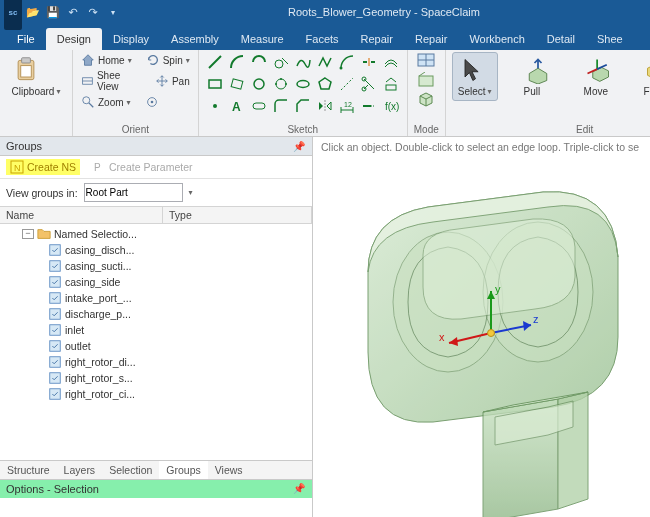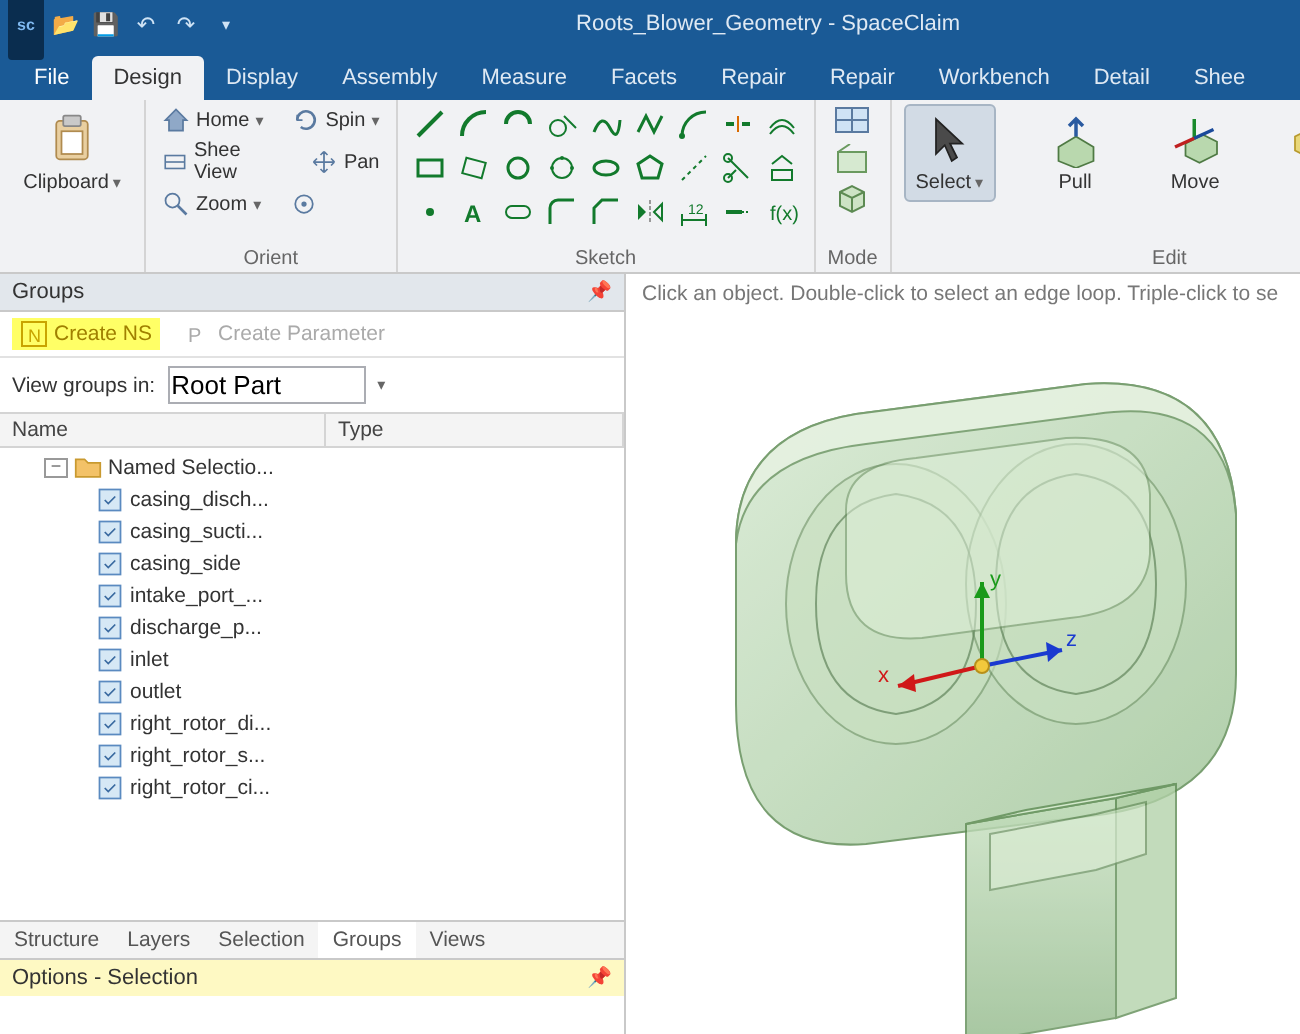--- a/index.html
+++ b/index.html
@@ -7,54 +7,54 @@
 .titlebar .qat{display:flex;gap:2px;align-items:center}
 .titlebar .qat .ic{width:18px;height:36px;display:flex;align-items:center;justify-content:center;border-radius:2px}
 .titlebar .title{flex:1;text-align:center;font-size:11px;color:#dfe9f3}
 .menubar{background:#1a5a96;height:26px;display:flex;align-items:flex-end;padding-left:6px}
 .menubar .tab{padding:5px 11px;color:#dfe9f3;cursor:pointer;font-size:11px}
 .menubar .tab.file{color:#fff}
 .menubar .tab.active{background:#f1f2f4;color:#333;border-radius:3px 3px 0 0}
 .ribbon{background:#f1f2f4;height:86px;display:flex;border-bottom:1px solid #c9c9c9}
 .group{border-right:1px solid #d4d4d4;padding:2px 6px 0;display:flex;flex-direction:column;align-items:center;justify-content:space-between}
 .group .glabel{font-size:10px;color:#666;text-align:center;padding-bottom:1px}
-.bigbtn{display:flex;flex-direction:column;align-items:center;gap:2px;padding:4px 6px;cursor:pointer;border-radius:3px}
+.bigbtn{display:flex;flex-direction:column;gap:2px;padding:4px 6px;cursor:pointer;border-radius:3px}
 .bigbtn.sel{background:#d2dbe5;border:1px solid #a7b5c4;padding:3px 5px}
 .bigbtn .bic{width:28px;height:28px}
 .bigbtn .blbl{font-size:10px;color:#333;display:flex;align-items:center;gap:2px}
 .orient-rows{display:flex;flex-direction:column;gap:1px}
 .orow{display:flex;gap:10px}
 .obtn{display:flex;align-items:center;gap:3px;cursor:pointer;padding:1px 2px;font-size:10px}
 .obtn .oic{width:14px;height:14px}
 .sketch-grid{display:grid;grid-template-columns:repeat(9,20px);grid-template-rows:repeat(3,20px);gap:2px}
 .sic{width:20px;height:20px;display:flex;align-items:center;justify-content:center;cursor:pointer;border-radius:2px}
 .mode-col{display:flex;flex-direction:column;gap:1px;align-items:center}
 .mic{width:20px;height:18px;display:flex;align-items:center;justify-content:center;cursor:pointer}
 .edit-row{display:flex;gap:20px;align-items:flex-start}
 .body{display:flex;height:381px}
 .leftpane{width:312px;display:flex;flex-direction:column;border-right:1px solid #c9c9c9}
 .panel-hdr{background:#e2e7ec;padding:3px 6px;font-size:11px;display:flex;align-items:center;justify-content:space-between;border-bottom:1px solid #c9c9c9}
 .pin{color:#777;font-size:10px}
 .toolbar2{padding:3px 6px;display:flex;gap:8px;align-items:center;border-bottom:1px solid #e2e2e2}
 .hl{background:#ffff66}
 .btn2{display:flex;align-items:center;gap:3px;cursor:pointer;font-size:10.5px;color:#666;padding:1px 4px}
 .viewrow{padding:4px 6px;display:flex;align-items:center;gap:6px;font-size:10.5px}
-.viewrow input{font-size:13px;border:1px solid #abadb3;padding:1px 1px;width:95px;height:15px}
+.viewrow input{font-size:10px;border:1px solid #abadb3;padding:1px 1px;width:95px;height:15px}
 .treehdr{display:flex;background:#f4f4f4;border-top:1px solid #d4d4d4;border-bottom:1px solid #d4d4d4}
 .treehdr div{padding:2px 6px;font-size:10.5px;color:#444;border-right:1px solid #d4d4d4}
 .tree{flex:1;overflow:auto;padding:2px 0}
 .trow{display:flex;align-items:center;padding:1px 0 1px 6px;font-size:10.5px;cursor:pointer}
 .trow .exp{width:10px;text-align:center;color:#666;border:1px solid #999;height:8px;line-height:7px;font-size:9px;margin-right:3px}
 .trow .fic{width:14px;height:14px;margin-right:3px;flex-shrink:0}
 .trow.ind1{padding-left:22px}
 .trow.ind2{padding-left:48px}
 .bottomtabs{display:flex;border-top:1px solid #c9c9c9;background:#f4f4f4}
 .bottomtabs .bt{padding:3px 7px;font-size:10.5px;cursor:pointer;color:#555}
 .bottomtabs .bt.active{background:#fff}
-.opt-hdr{background:#fef9c3;padding:3px 6px;font-size:11px;border-top:1px solid #c9c9c9;display:flex;justify-content:space-between}
+.opt-hdr{background:#86efac;padding:3px 6px;font-size:11px;border-top:1px solid #c9c9c9;display:flex;justify-content:space-between}
 .viewport{flex:1;position:relative;background:#fff}
 .hint{position:absolute;top:4px;left:8px;font-size:10.5px;color:#777}
 svg.model{position:absolute;top:0;left:0}
 .dd{font-size:8px;color:#666}
 </style>
 </head>
 <body>
 
 <div class="titlebar">
   <div class="qat">

